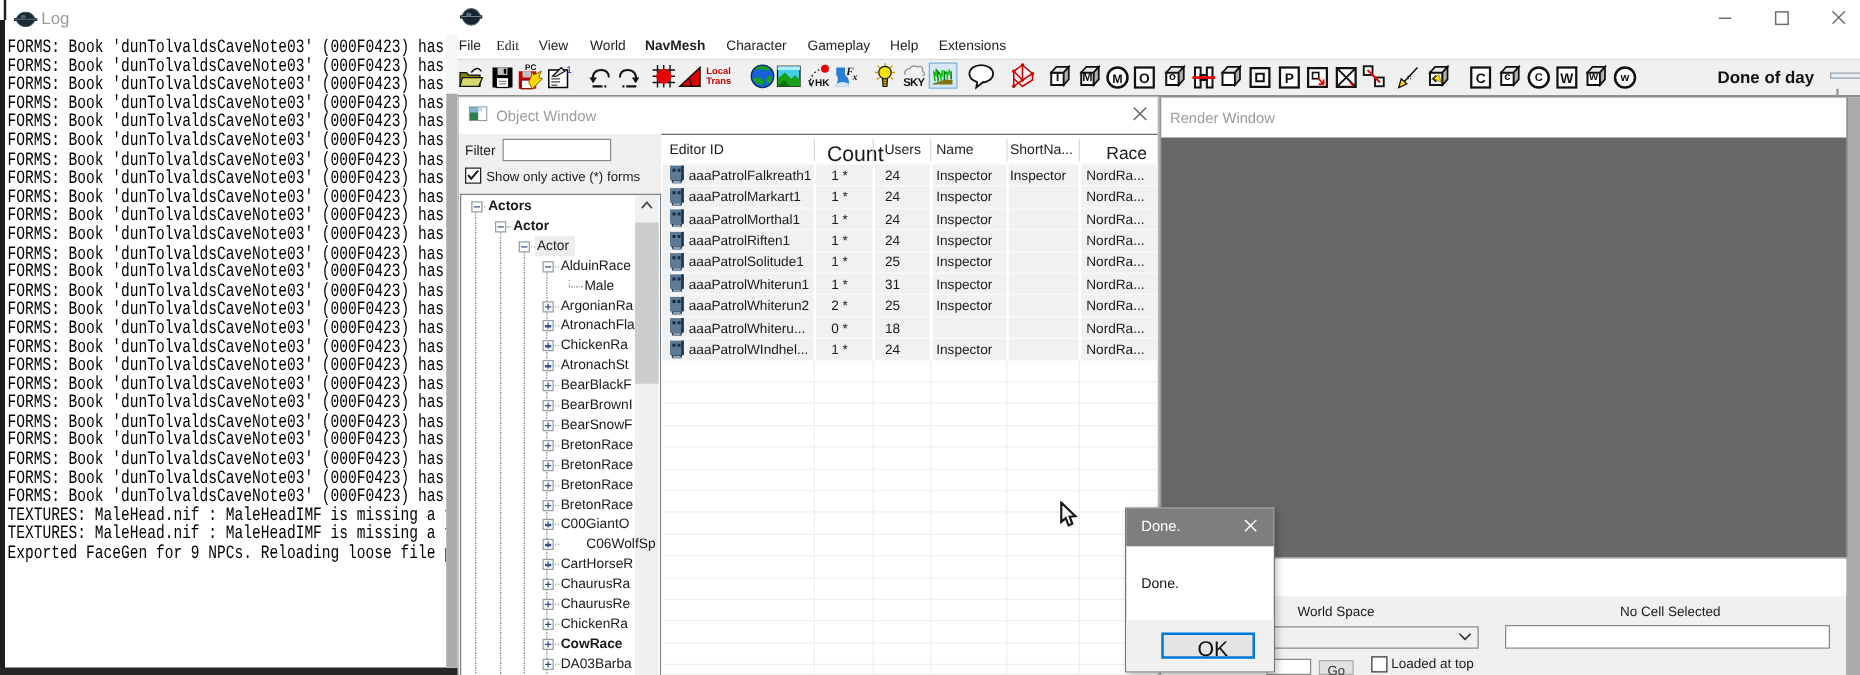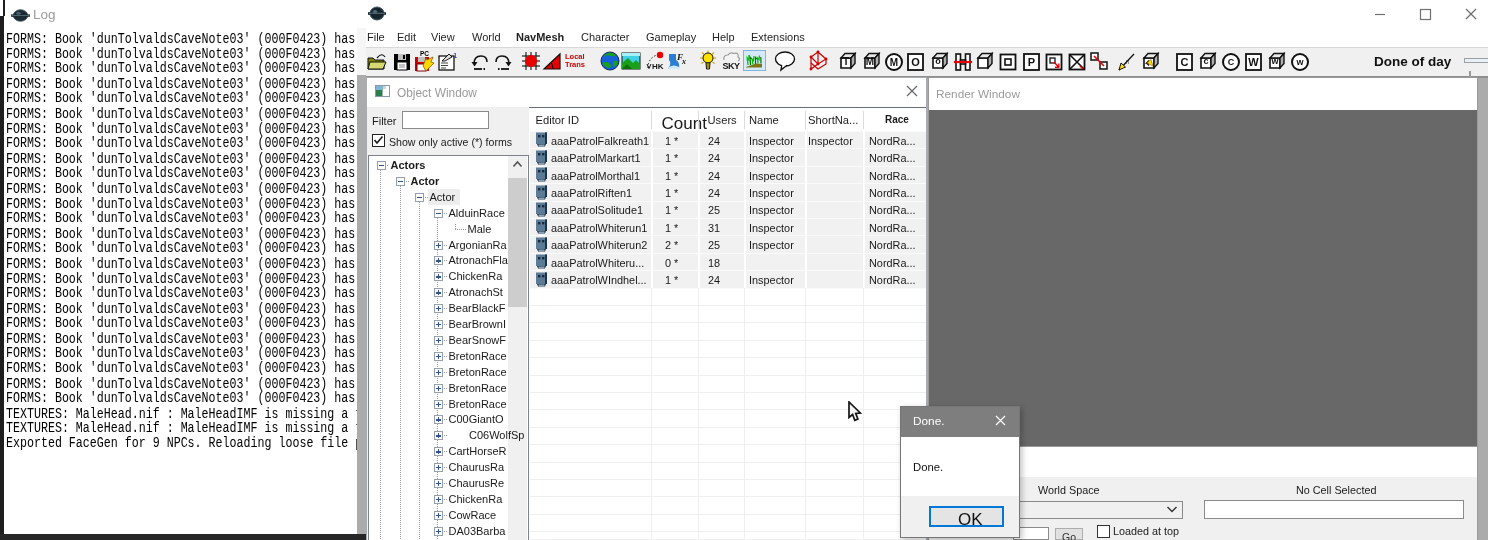--- a/index.html
+++ b/index.html
@@ -18,21 +18,21 @@
 <rect x="1" y="6.8" width="16" height="0.8" fill="#6c8893"></rect>
 <ellipse cx="7" cy="5.5" rx="2.2" ry="1.6" fill="#4e6d7a"></ellipse>
 </svg>
 <svg class="abs" style="left:1370px;top:3.5px" width="112" height="22" viewBox="0 0 112 22">
 <line x1="5" y1="10.5" x2="15" y2="10.5" stroke="#707070" stroke-width="1.2"></line>
 <rect x="50.5" y="5.5" width="10" height="10" fill="none" stroke="#707070" stroke-width="1.2"></rect>
 <line x1="96" y1="5" x2="106" y2="15" stroke="#707070" stroke-width="1.2"></line>
 <line x1="106" y1="5" x2="96" y2="15" stroke="#707070" stroke-width="1.2"></line>
 </svg>
 <div class="t" style="left:367px;top:31px;font-size:11px;color:#1f1f1f;font-weight:normal;">File</div>
-<div class="t" style="left:397px;top:31px;font-size:11px;color:#1f1f1f;font-weight:normal;">Edit</div>
+<div class="t" style="left:397px;top:31px;font-size:11px;color:#1f1f1f;font-weight:normal;font-family:Liberation Serif, serif;">Edit</div>
 <div class="t" style="left:431px;top:31px;font-size:11px;color:#1f1f1f;font-weight:normal;">View</div>
 <div class="t" style="left:472px;top:31px;font-size:11px;color:#1f1f1f;font-weight:normal;">World</div>
 <div class="t" style="left:516px;top:31px;font-size:11px;color:#1f1f1f;font-weight:bold;">NavMesh</div>
 <div class="t" style="left:581px;top:31px;font-size:11px;color:#1f1f1f;font-weight:normal;">Character</div>
 <div class="t" style="left:646px;top:31px;font-size:11px;color:#1f1f1f;font-weight:normal;">Gameplay</div>
 <div class="t" style="left:712px;top:31px;font-size:11px;color:#1f1f1f;font-weight:normal;">Help</div>
 <div class="t" style="left:751px;top:31px;font-size:11px;color:#1f1f1f;font-weight:normal;">Extensions</div>
 <div class="abs" style="left:364px;top:46.5px;width:1124px;height:1px;background:#d9d9d9;"></div>
 <div class="abs" style="left:364px;top:47.5px;width:1124px;height:29px;background:#f0f0f0;"></div>
 <div class="abs" style="left:364px;top:76px;width:1124px;height:1.5px;background:#8f8f8f;"></div>
@@ -427,33 +427,33 @@
 <div class="t" style="left:448.5px;top:477.0px;font-size:11px;color:#1a1a1a;font-weight:normal;">ChaurusRe</div>
 <div class="abs" style="left:442px;top:498.9px;width:6px;height:1px;background-image:repeating-linear-gradient(to right,#9a9a9a 0,#9a9a9a 1px,transparent 1px,transparent 2px);"></div>
 <div class="abs" style="left:434px;top:494.9px;width:9px;height:9px;background:#fcfcfc;border:1px solid #96a0ac;"></div>
 <div class="abs" style="left:436px;top:498.9px;width:5px;height:1.4px;background:#31528c;"></div>
 <div class="abs" style="left:438.0px;top:496.9px;width:1.4px;height:5px;background:#31528c;"></div>
 <div class="t" style="left:448.5px;top:492.90000000000003px;font-size:11px;color:#1a1a1a;font-weight:normal;">ChickenRa</div>
 <div class="abs" style="left:442px;top:514.8px;width:6px;height:1px;background-image:repeating-linear-gradient(to right,#9a9a9a 0,#9a9a9a 1px,transparent 1px,transparent 2px);"></div>
 <div class="abs" style="left:434px;top:510.8px;width:9px;height:9px;background:#fcfcfc;border:1px solid #96a0ac;"></div>
 <div class="abs" style="left:436px;top:514.8px;width:5px;height:1.4px;background:#31528c;"></div>
 <div class="abs" style="left:438.0px;top:512.8px;width:1.4px;height:5px;background:#31528c;"></div>
-<div class="t" style="left:448.5px;top:508.79999999999995px;font-size:11px;color:#1a1a1a;font-weight:normal;">CowRace</div>
+<div class="t" style="left:448.5px;top:508.79999999999995px;font-size:11px;color:#1a1a1a;font-weight:bold;">CowRace</div>
 <div class="abs" style="left:442px;top:530.7px;width:6px;height:1px;background-image:repeating-linear-gradient(to right,#9a9a9a 0,#9a9a9a 1px,transparent 1px,transparent 2px);"></div>
 <div class="abs" style="left:434px;top:526.7px;width:9px;height:9px;background:#fcfcfc;border:1px solid #96a0ac;"></div>
 <div class="abs" style="left:436px;top:530.7px;width:5px;height:1.4px;background:#31528c;"></div>
 <div class="abs" style="left:438.0px;top:528.7px;width:1.4px;height:5px;background:#31528c;"></div>
 <div class="t" style="left:448.5px;top:524.7px;font-size:11px;color:#1a1a1a;font-weight:normal;">DA03Barba</div>
 <div class="abs" style="left:528.5px;top:107px;width:397.5px;height:433px;background:#fff;border-top:1.5px solid #66707a;"></div>
 <div class="t" style="left:535.5px;top:114px;font-size:11.2px;color:#1a1a1a;font-weight:normal;">Editor ID</div>
 <div class="t" style="left:661.5px;top:114px;font-size:17px;color:#1a1a1a;font-weight:normal;">Count</div>
 <div class="t" style="left:707.5px;top:114px;font-size:11.2px;color:#1a1a1a;font-weight:normal;">Users</div>
 <div class="t" style="left:749px;top:114px;font-size:11.2px;color:#1a1a1a;font-weight:normal;">Name</div>
 <div class="t" style="left:808px;top:114px;font-size:11.2px;color:#1a1a1a;font-weight:normal;">ShortNa...</div>
-<div class="t" style="left:869px;top:114px;font-size:10px;color:#1a1a1a;font-weight:bold;padding-left:16px;">Race</div>
+<div class="t" style="left:869px;top:114px;font-size:14px;color:#1a1a1a;font-weight:normal;padding-left:16px;">Race</div>
 <div class="abs" style="left:651px;top:110.5px;width:1px;height:18px;background:#dcdcdc;"></div>
 <div class="abs" style="left:698px;top:110.5px;width:1px;height:18px;background:#dcdcdc;"></div>
 <div class="abs" style="left:744px;top:110.5px;width:1px;height:18px;background:#dcdcdc;"></div>
 <div class="abs" style="left:805px;top:110.5px;width:1px;height:18px;background:#dcdcdc;"></div>
 <div class="abs" style="left:863px;top:110.5px;width:1px;height:18px;background:#dcdcdc;"></div>
 <div class="abs" style="left:529.5px;top:131.0px;width:396.5px;height:156.6px;background:#f1f1f1;"></div>
 <div class="abs" style="left:529.5px;top:131.0px;width:396.5px;height:1px;background:#fafafa;"></div>
 <div class="abs" style="left:529.5px;top:148.4px;width:396.5px;height:1px;background:#fafafa;"></div>
 <div class="abs" style="left:529.5px;top:165.8px;width:396.5px;height:1px;background:#fafafa;"></div>
 <div class="abs" style="left:529.5px;top:183.2px;width:396.5px;height:1px;background:#fafafa;"></div>

